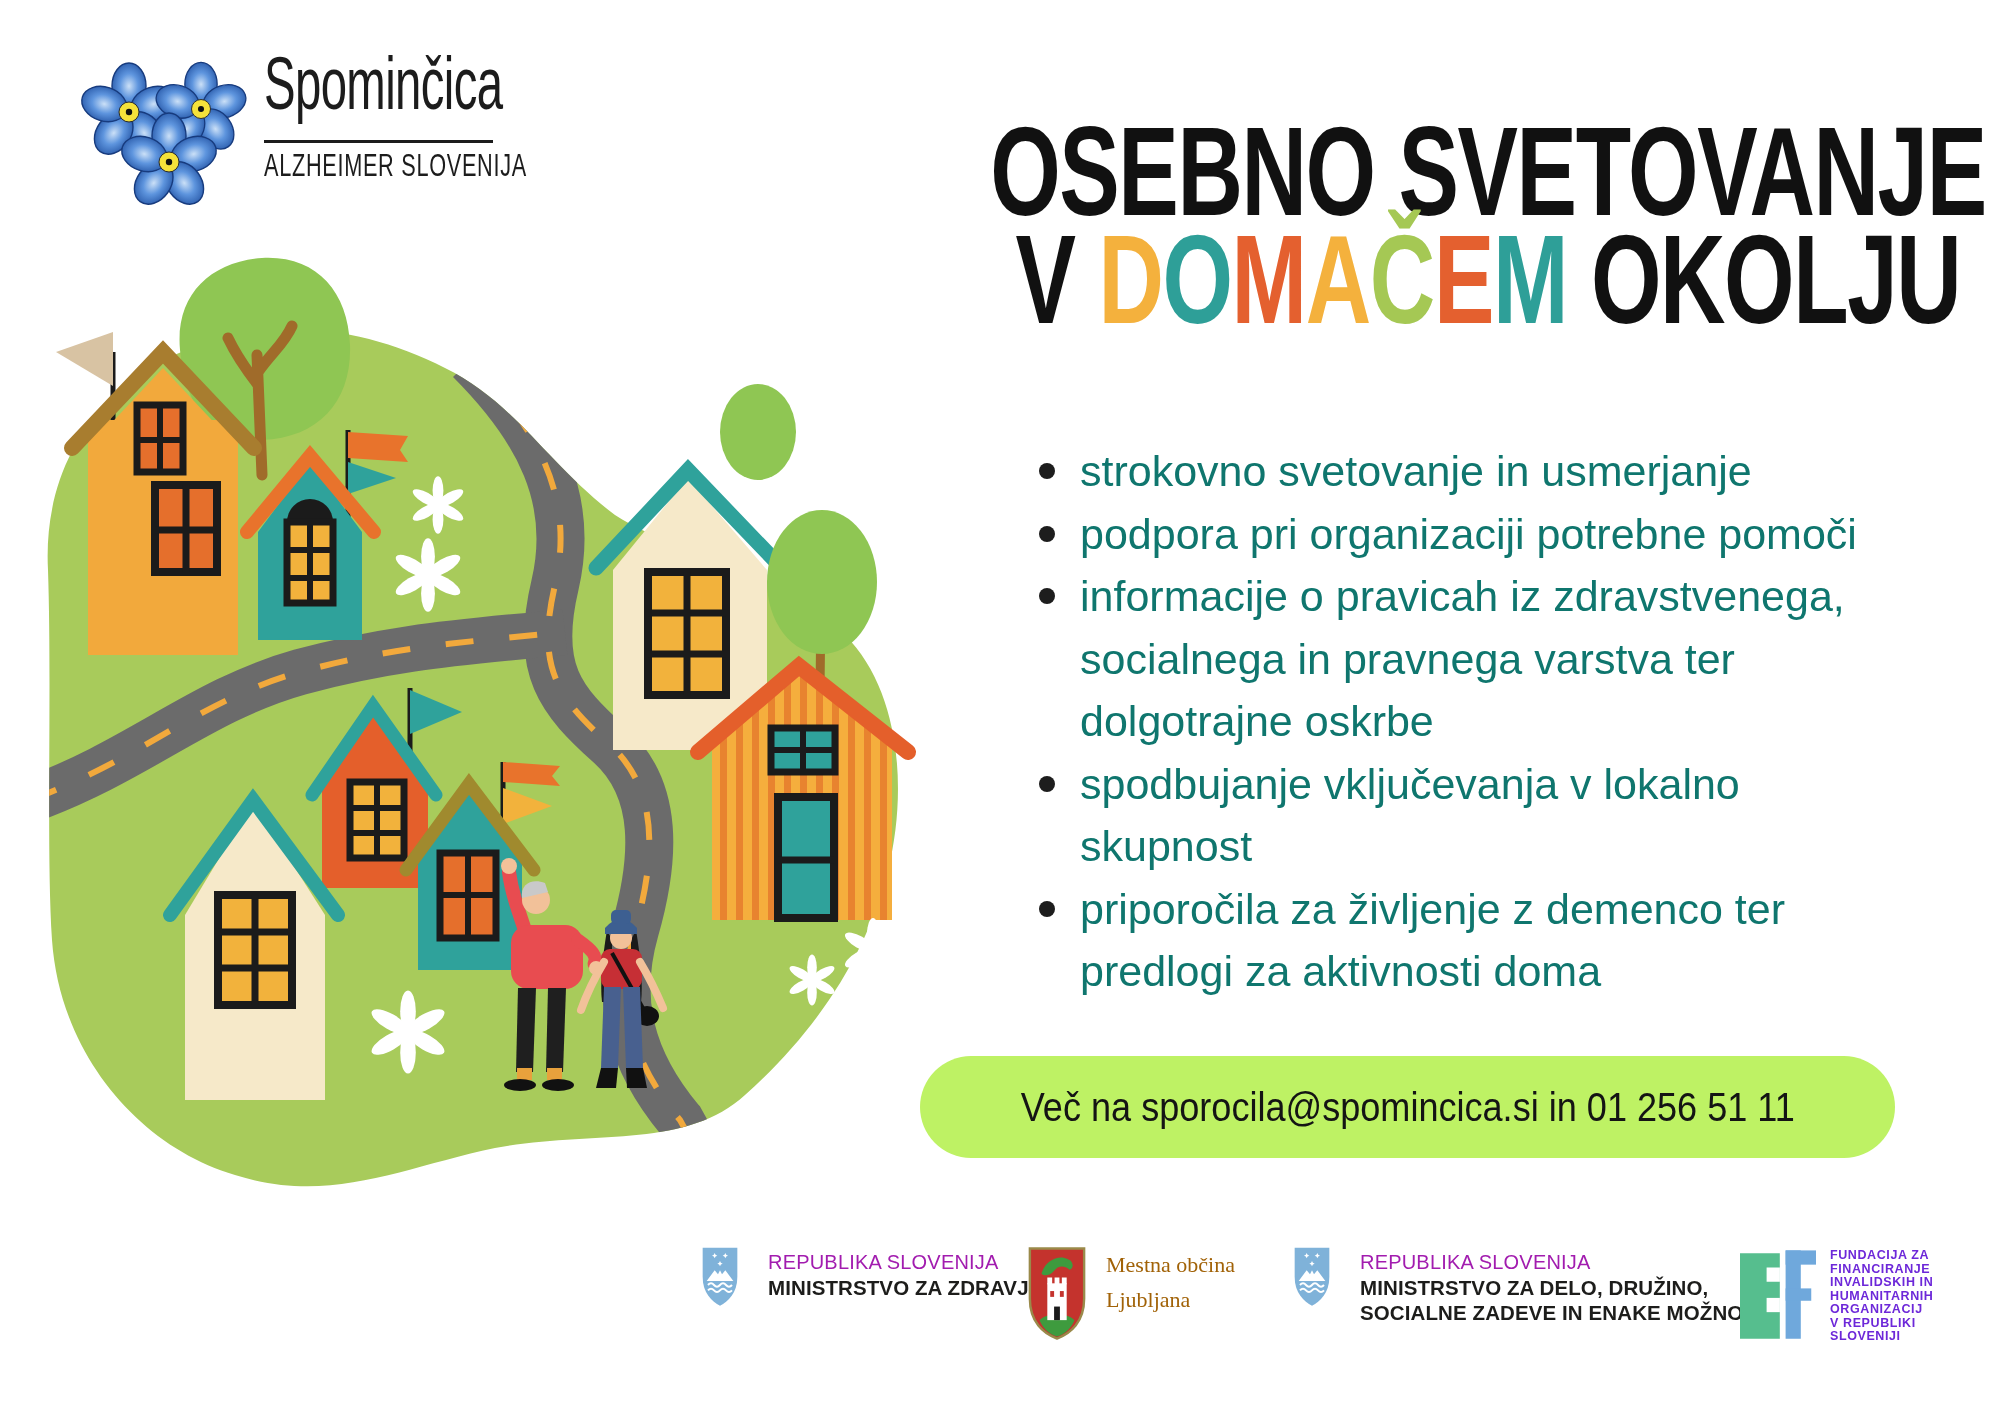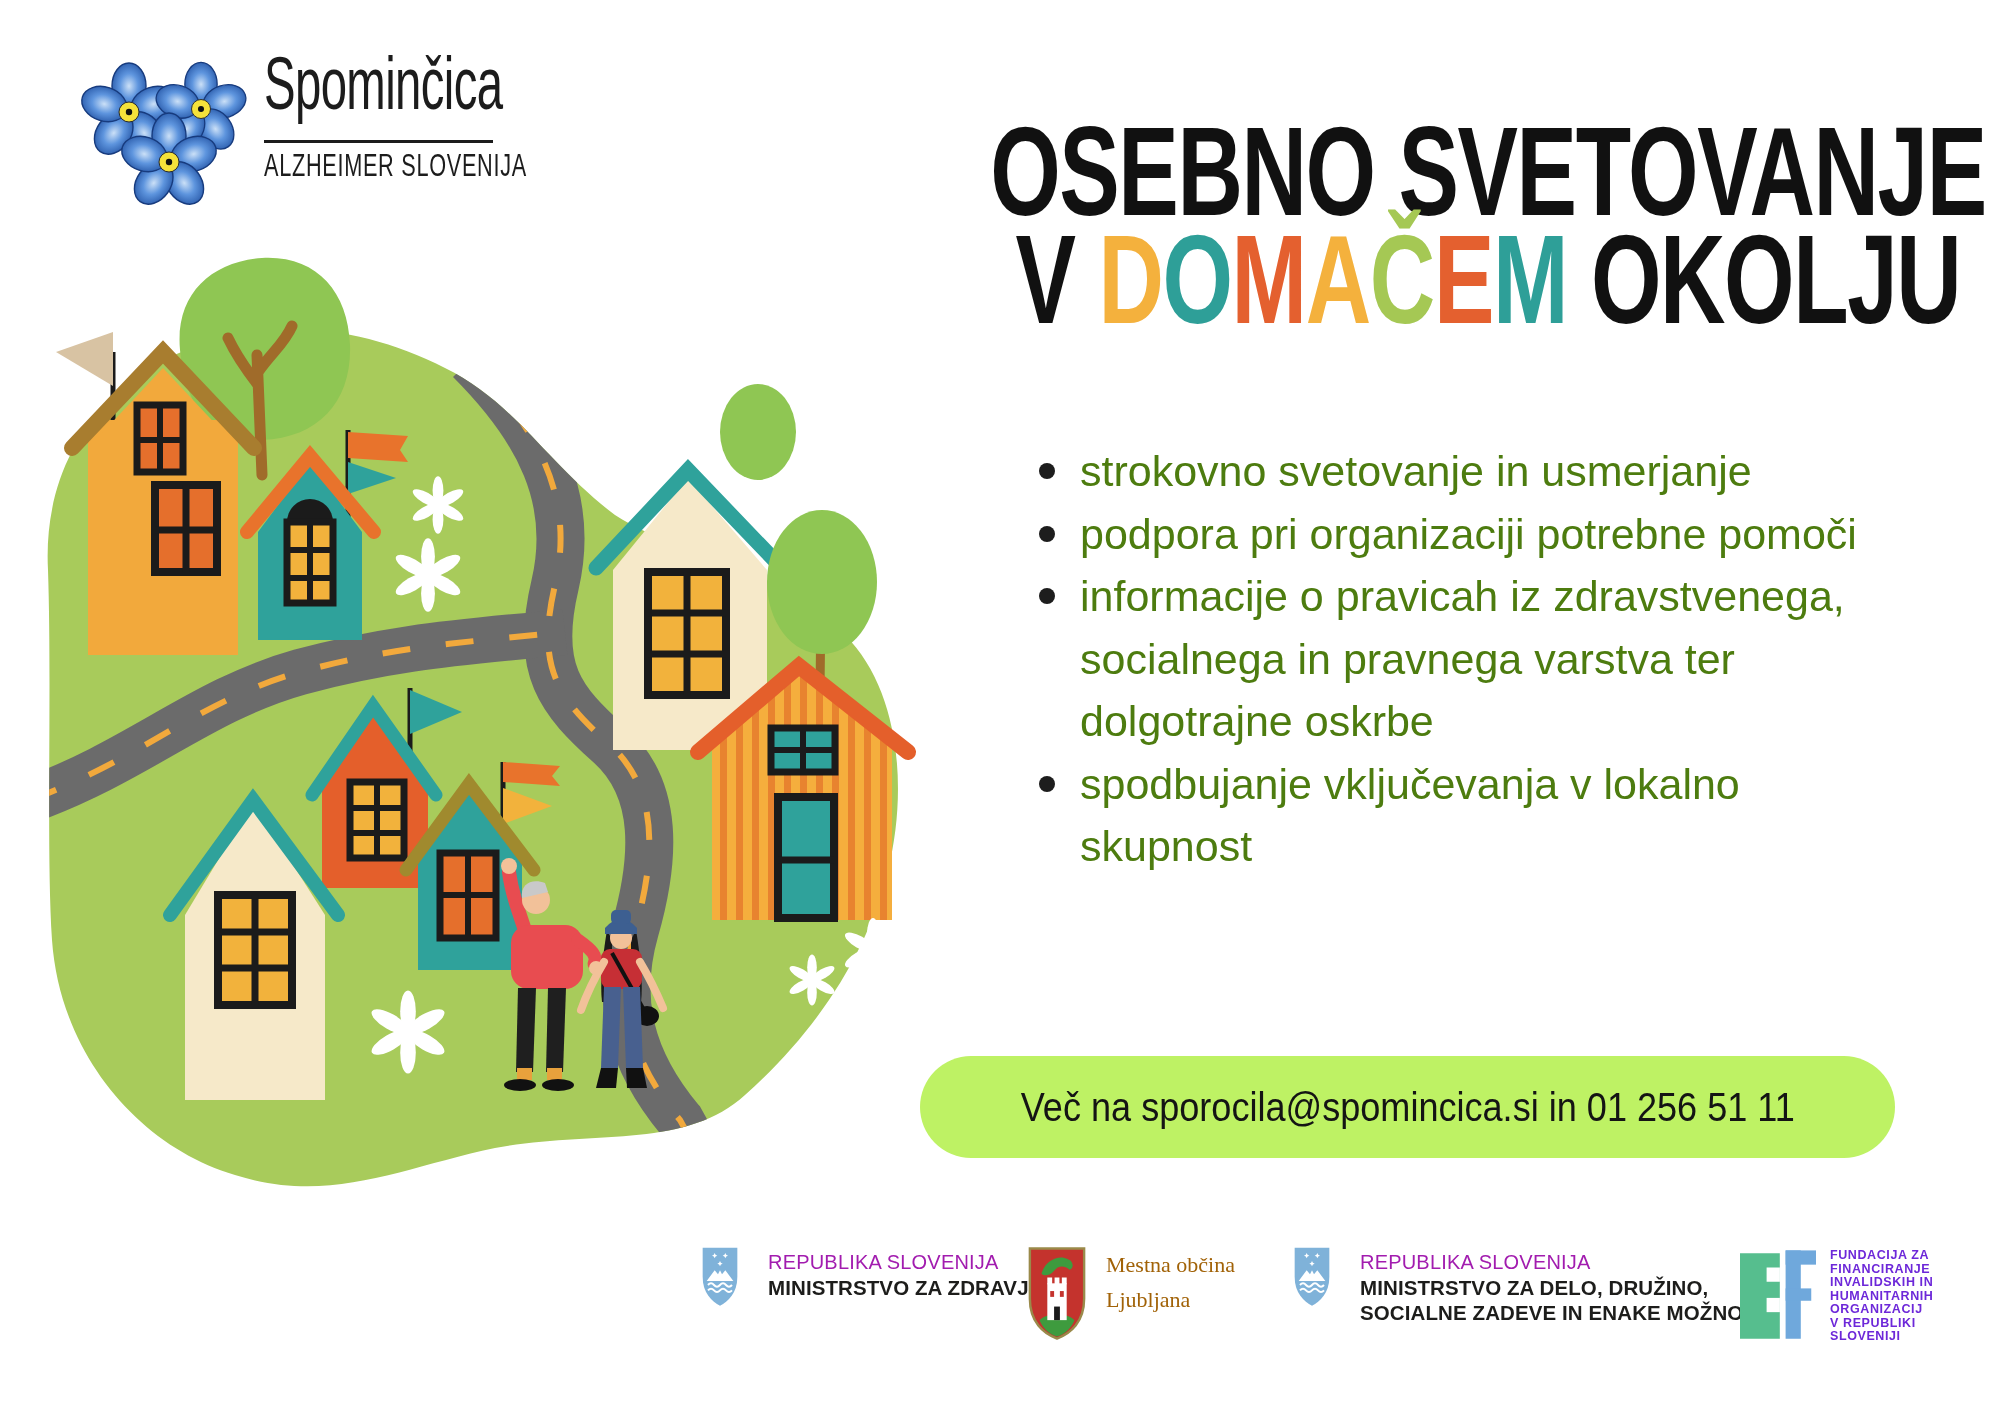--- a/index.html
+++ b/index.html
@@ -22,21 +22,21 @@
   
   .headline{position:absolute;top:118px;right:14px;text-align:center;}
   .headline .line{
     display:block;font-weight:700;font-size:126px;line-height:108px;letter-spacing:-2px;
     transform:scaleX(0.72);transform-origin:100% 50%;white-space:nowrap;color:#111;
   }
   
   .services{position:absolute;left:1032px;top:440px;width:960px;}
   .services ul{margin:0;padding:0;list-style:none;}
   .services li{
-    position:relative;padding-left:48px;font-size:43px;line-height:62.5px;color:#4d7c0f;
+    position:relative;padding-left:48px;font-size:43px;line-height:62.5px;color:#0f766e;
   }
   .services li::before{
     content:"";position:absolute;left:7px;top:23px;width:16px;height:16px;
     border-radius:50%;background:#1d1d1d;
   }
   
   .banner{
     position:absolute;left:920px;top:1056px;width:975px;height:102px;border-radius:52px;
     display:flex;align-items:center;justify-content:center;
   }
@@ -90,20 +90,21 @@
   <span class="line">OSEBNO SVETOVANJE</span>
   <span class="line"><span style="color: rgb(17, 17, 17);">V </span><span style="color: rgb(244, 177, 61);">D</span><span style="color: rgb(46, 159, 152);">O</span><span style="color: rgb(228, 96, 47);">M</span><span style="color: rgb(244, 177, 61);">A</span><span style="color: rgb(165, 200, 84);">Č</span><span style="color: rgb(228, 96, 47);">E</span><span style="color: rgb(46, 159, 152);">M</span><span style="color: rgb(17, 17, 17);"> OKOLJU</span></span>
 </div>
 
 <div class="services">
   <ul>
       <li>strokovno svetovanje in usmerjanje</li>
       <li>podpora pri organizaciji potrebne pomoči</li>
       <li>informacije o pravicah iz zdravstvenega,<br>socialnega in pravnega varstva ter<br>dolgotrajne oskrbe</li>
       <li>spodbujanje vključevanja v lokalno<br>skupnost</li>
+      <li>priporočila za življenje z demenco ter<br>predlogi za aktivnosti doma</li>
     </ul>
 </div>
 
 <div class="banner" style="background:#bef264;">
   <span>Več na sporocila@spomincica.si in 01 256 51 11</span>
 </div>
 
 <svg style="position:absolute;left:0;top:0;" width="960" height="1260" viewBox="0 0 960 1260">
   <defs>
     <path id="blob" d="M 48 320

